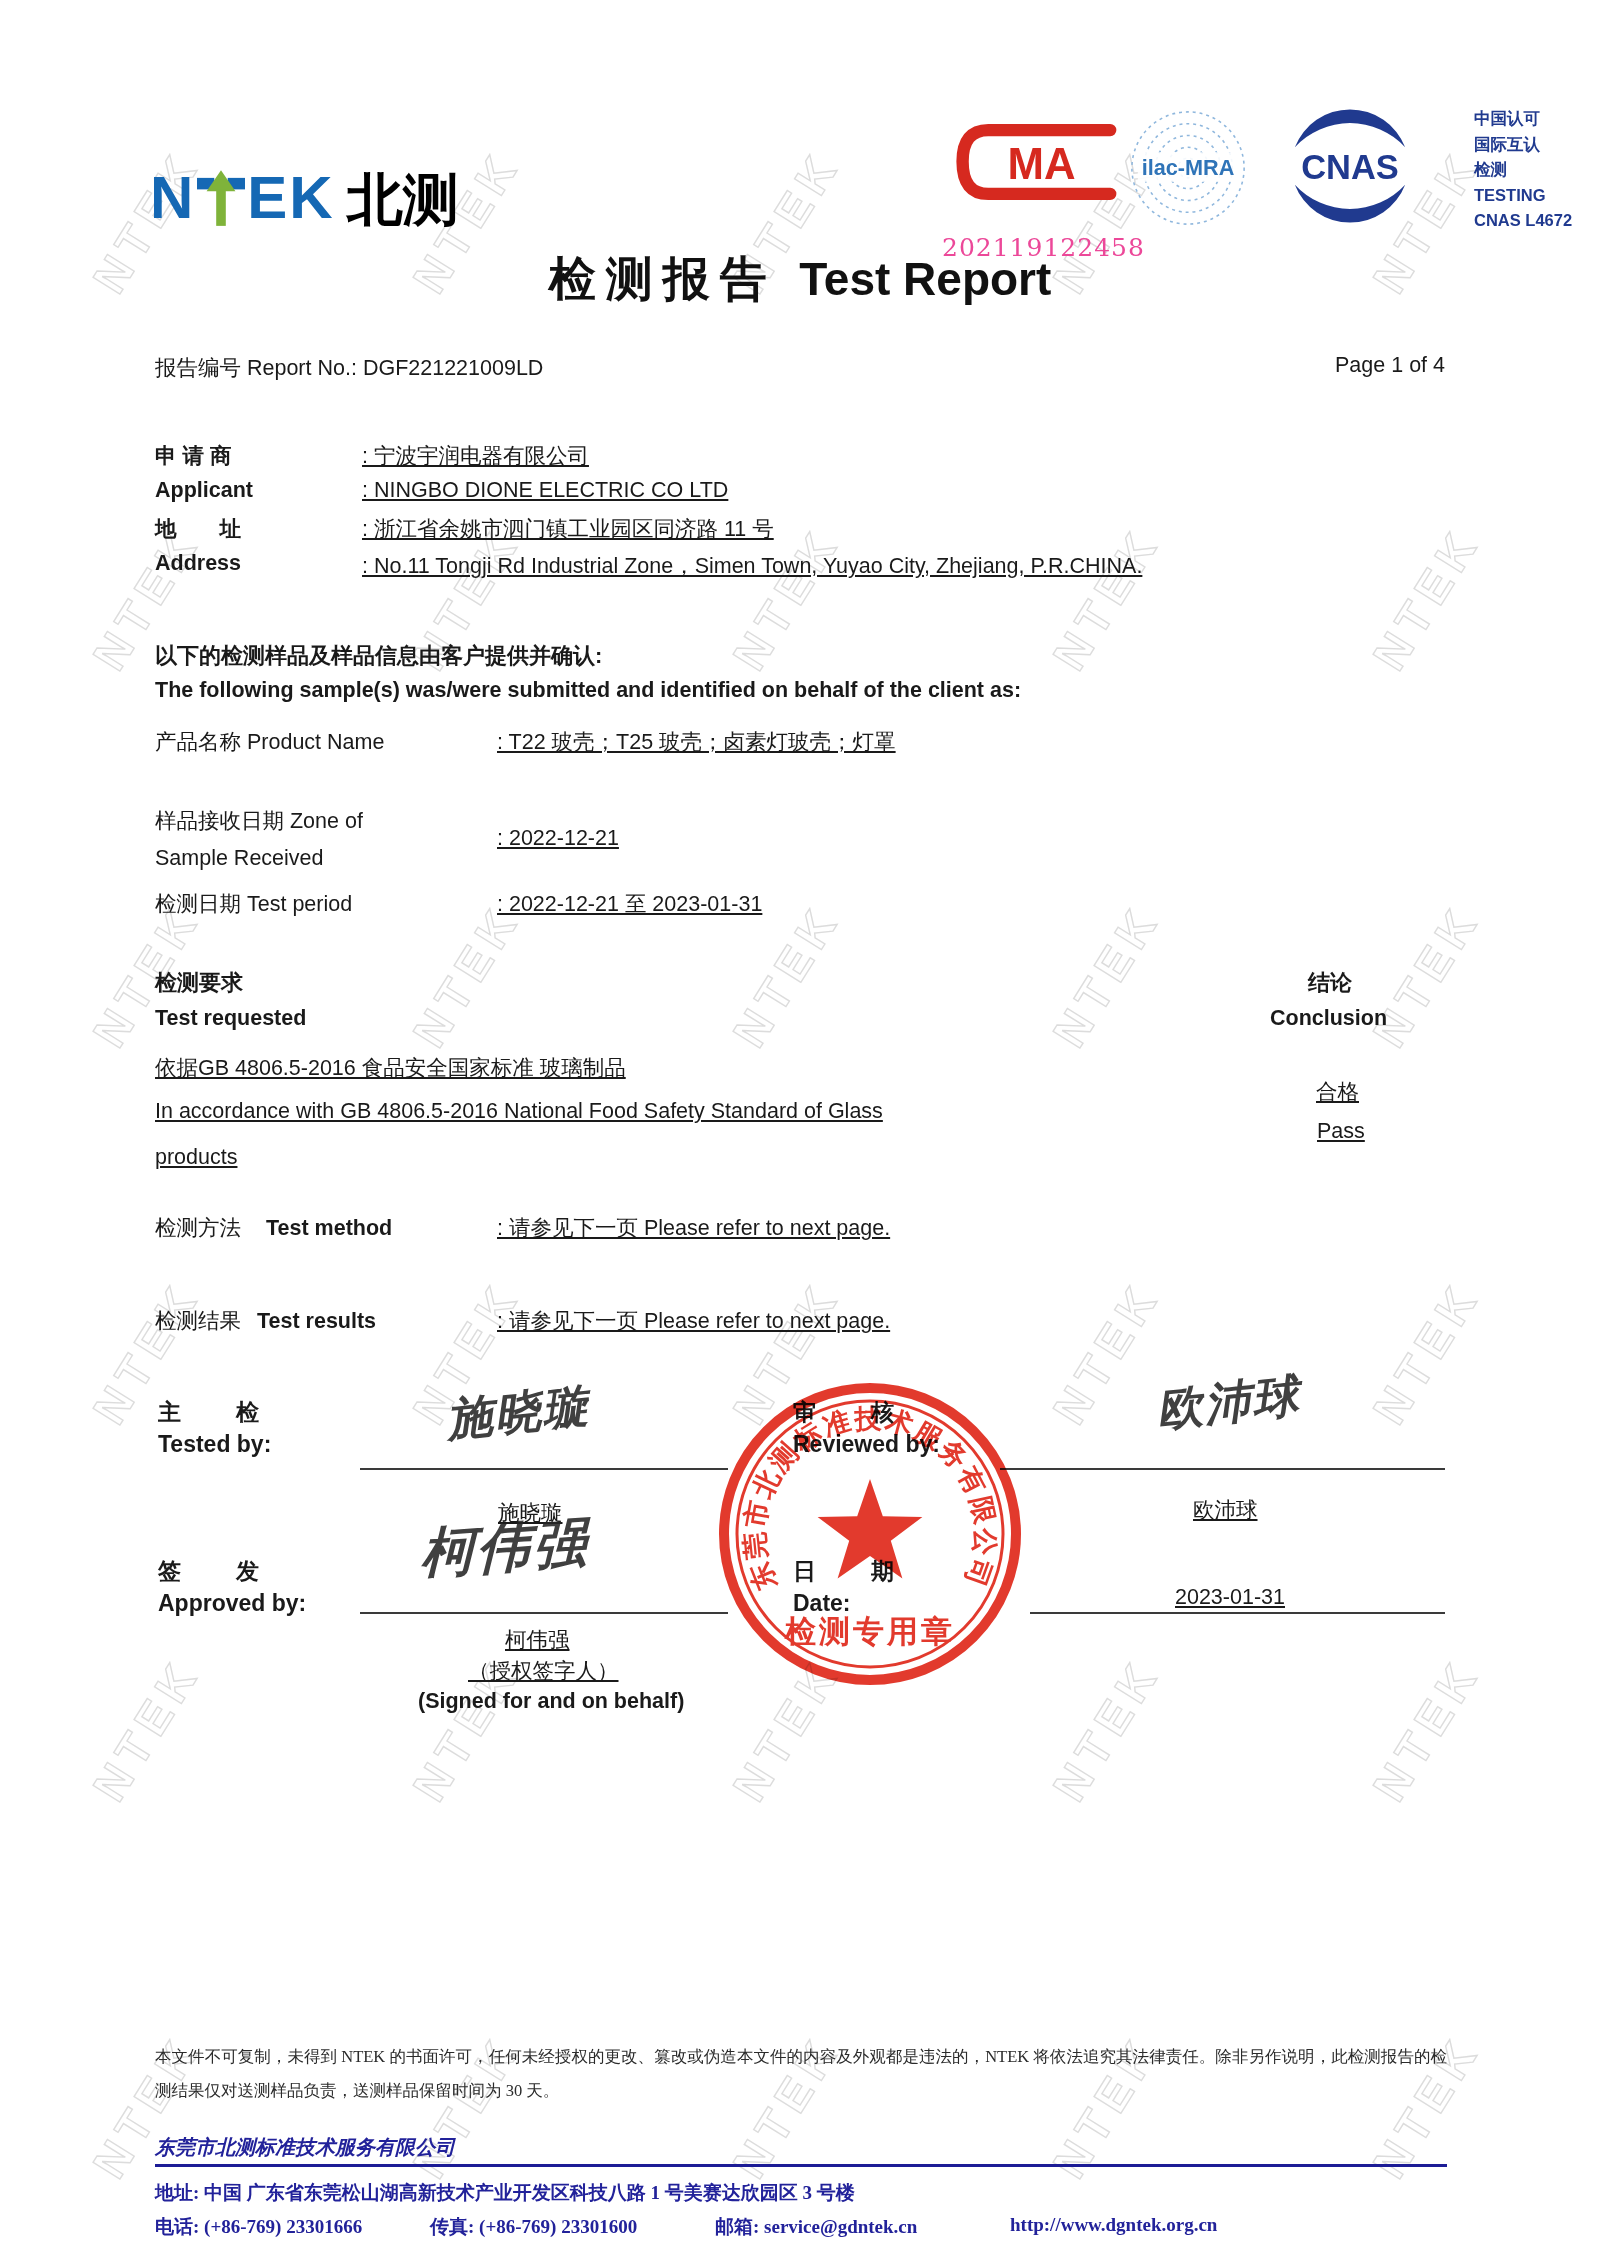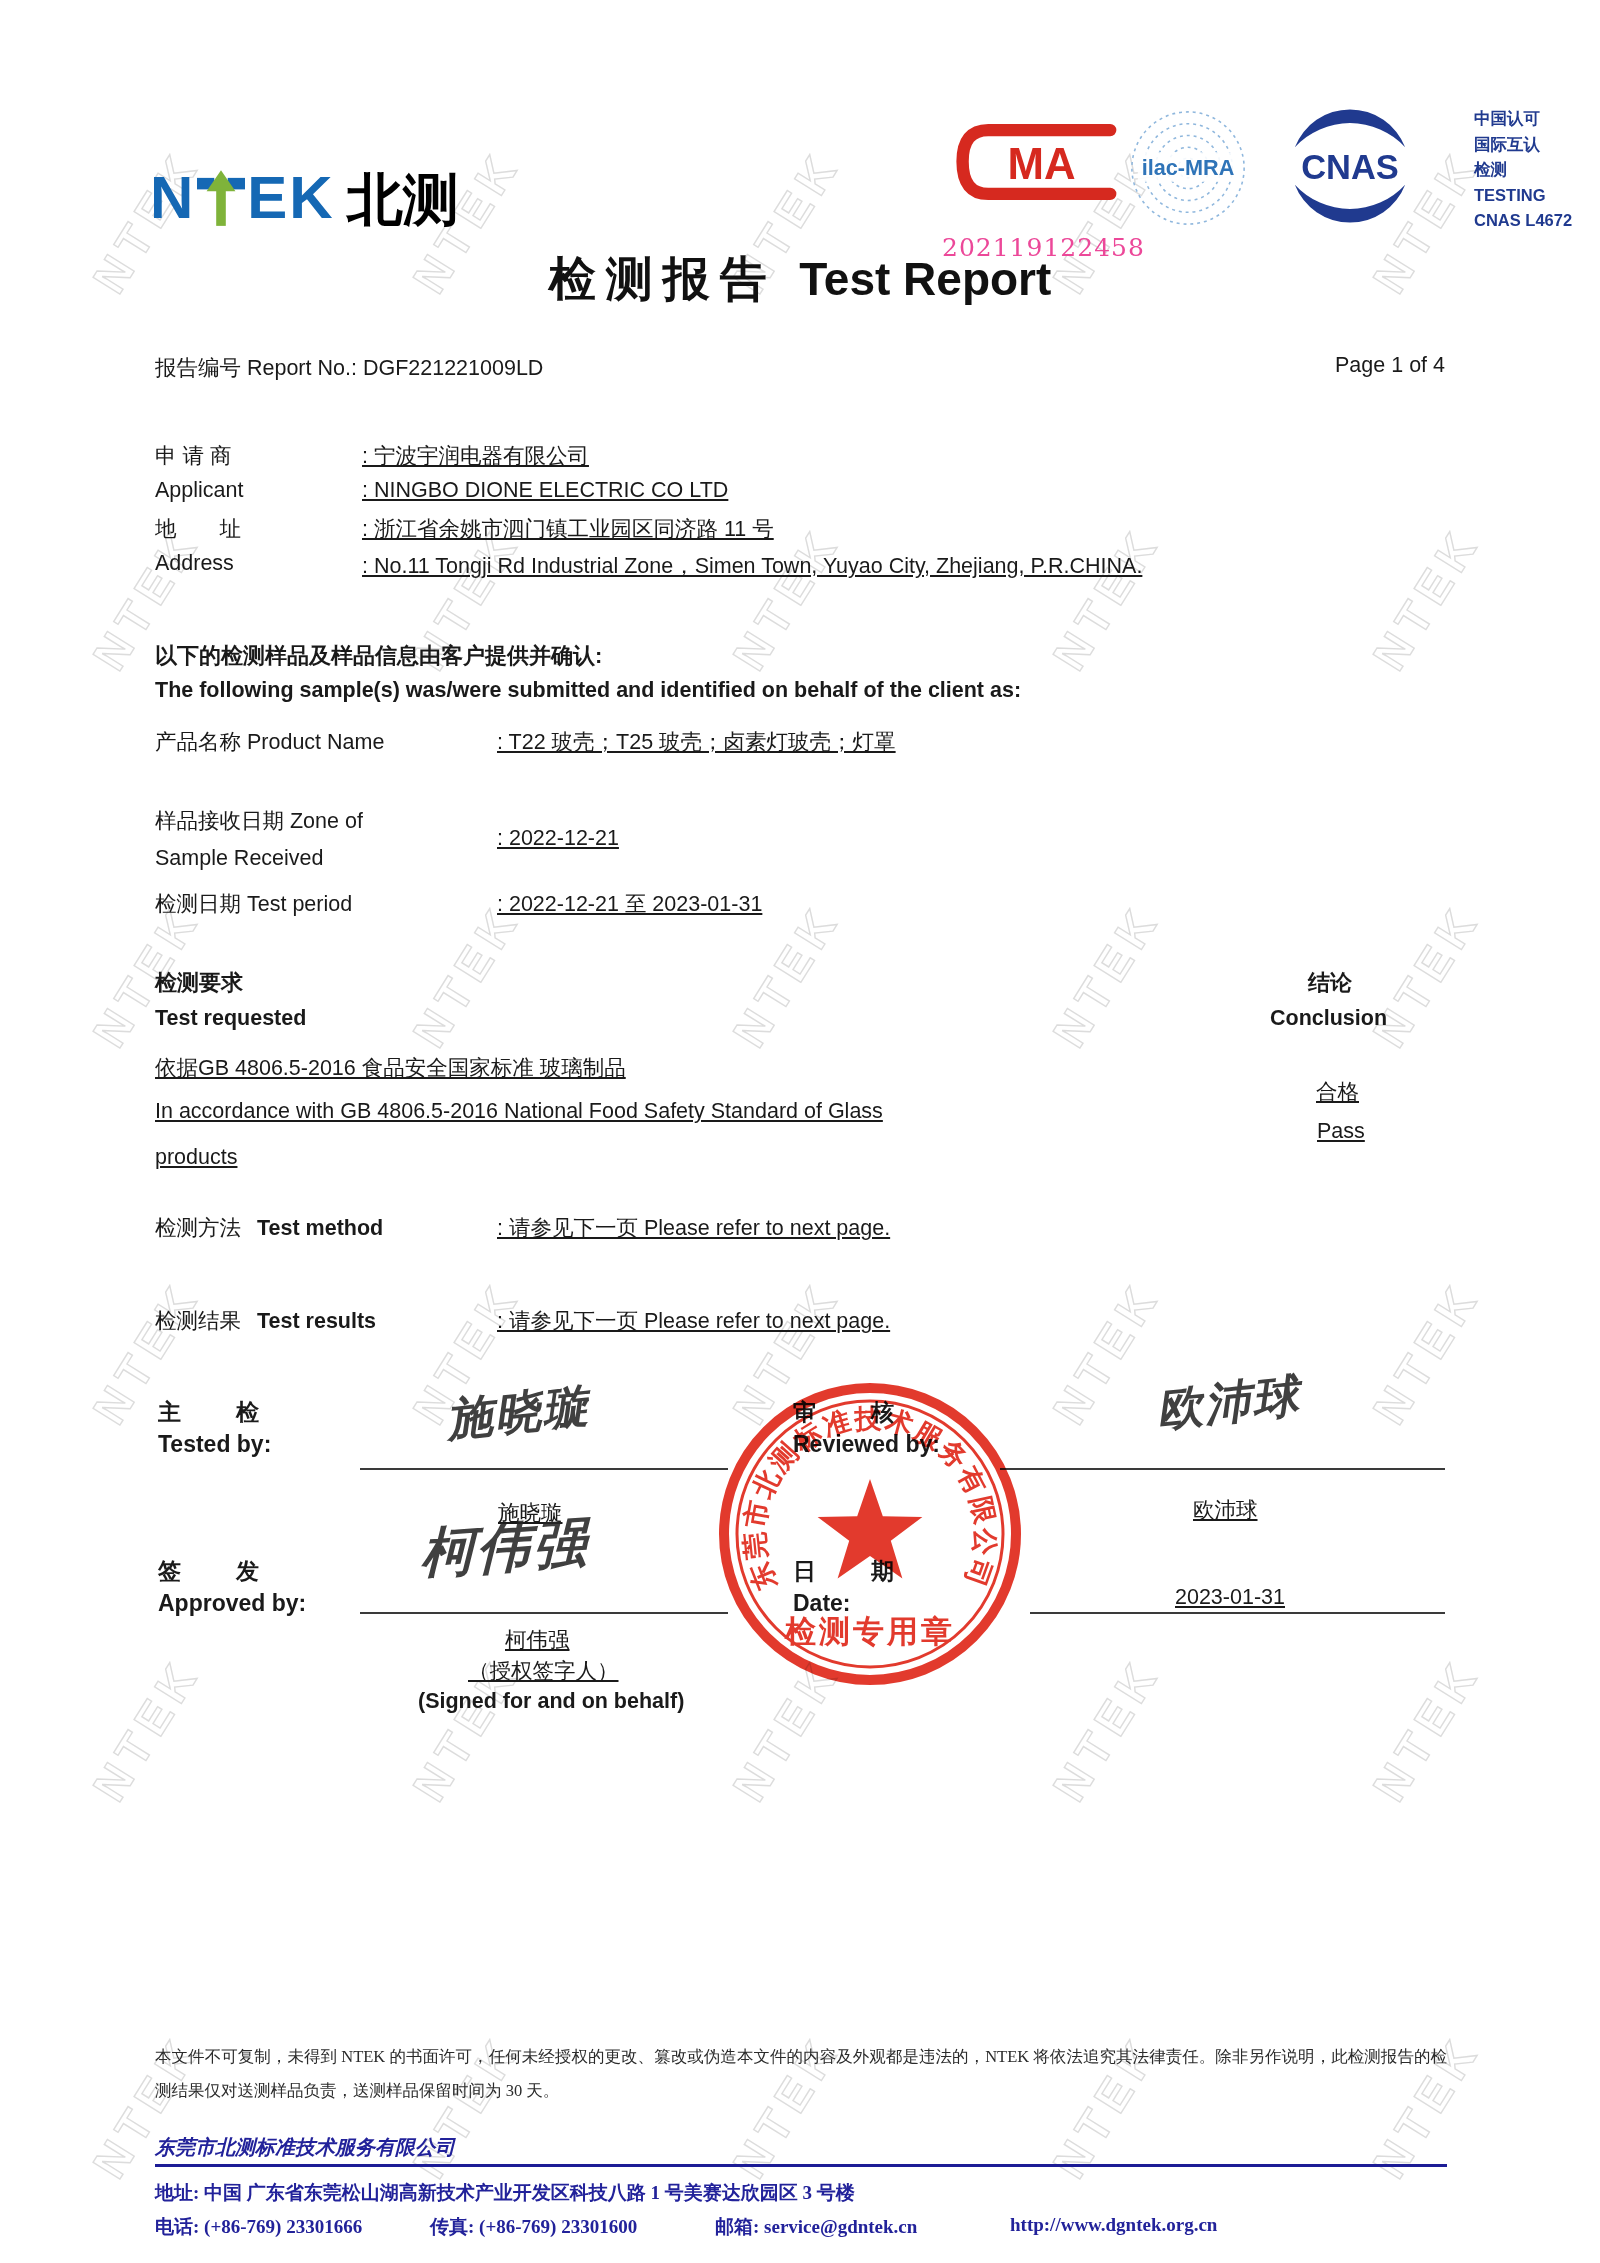--- a/index.html
+++ b/index.html
@@ -21,21 +21,21 @@
   .ten{font-size:46px;font-weight:700;color:#111;margin-left:18px;}
 
   
   .cmanum{left:942px;top:233px;width:180px;text-align:center;font-family:"DejaVu Serif","Liberation Serif",serif;
           font-size:25px;color:#ec4899;letter-spacing:1px;}
   .cnaslines{left:1438px;top:106px;font-size:16.5px;font-weight:700;color:#203a8f;line-height:25.5px;}
   .cnaslines div{white-space:nowrap;margin-left:36px;}
 
   
   .row{font-size:21.5px;white-space:nowrap;}
-  .lab-b{font-weight:400;}
+  .lab-b{font-weight:700;}
   .pageinfo{right:155px;top:353px;font-size:21.5px;}
 
   .val{font-weight:400;text-decoration:underline;}
   .bold{font-weight:700;}
   .sig{font-weight:700;color:#262626;transform:rotate(-6deg) skewX(-14deg);letter-spacing:2px;opacity:.88;white-space:nowrap;}
   .sigline{height:2px;background:#3a3a3a;}
   .cnlab{font-weight:600;font-size:23px;letter-spacing:3px;white-space:nowrap;}
 
   .stamp{left:712px;top:1376px;width:316px;height:316px;z-index:2;mix-blend-mode:multiply;opacity:.93;position:absolute;}
 
@@ -145,21 +145,21 @@
     <div class="abs row bold" style="left:1270px;top:1006px">Conclusion</div>
 
     <div class="abs row val" style="left:155px;top:1053px">依据GB 4806.5-2016  食品安全国家标准  玻璃制品</div>
     <div class="abs row val" style="left:155px;top:1099px">In accordance with GB 4806.5-2016 National Food Safety Standard of Glass</div>
     <div class="abs row val" style="left:155px;top:1145px">products</div>
     <div class="abs row val" style="left:1316px;top:1077px">合格</div>
     <div class="abs row val" style="left:1317px;top:1119px">Pass</div>
 
     <div class="abs row" style="left:155px;top:1213px">
       <span>检测方法</span>
-      <span class="bold" style="margin-left:10px">Test method</span>
+      <span class="bold" style="margin-left:19px">Test method</span>
     </div>
     <div class="abs row val" style="left:497px;top:1213px">: 请参见下一页  Please refer to next page.</div>
     <div class="abs row" style="left:155px;top:1306px">
       <span>检测结果</span>
       <span class="bold" style="margin-left:10px">Test results</span>
     </div>
     <div class="abs row val" style="left:497px;top:1306px">: 请参见下一页  Please refer to next page.</div>
 
     <div class="abs cnlab" style="left:158px;top:1397px">主　　检</div>
     <div class="abs row bold" style="left:158px;top:1431px;font-size:23px">Tested by:</div>

